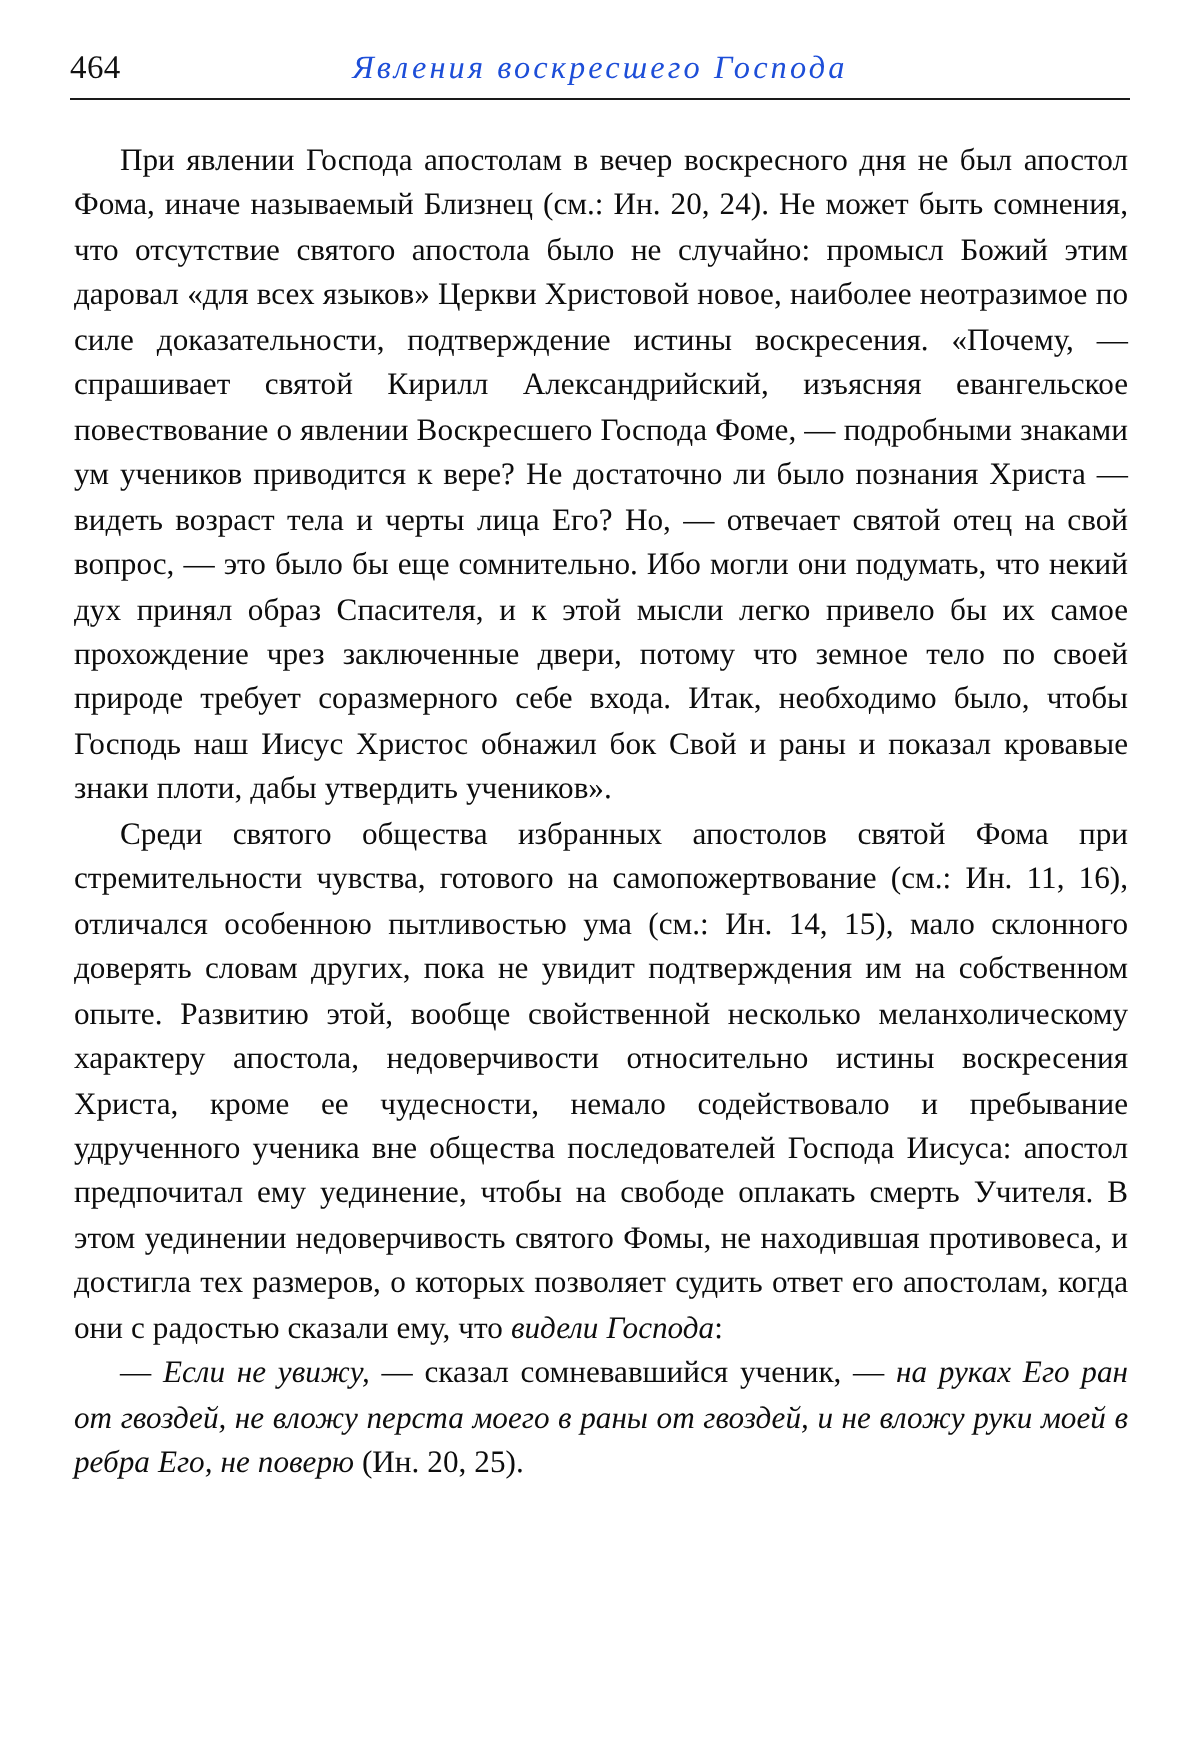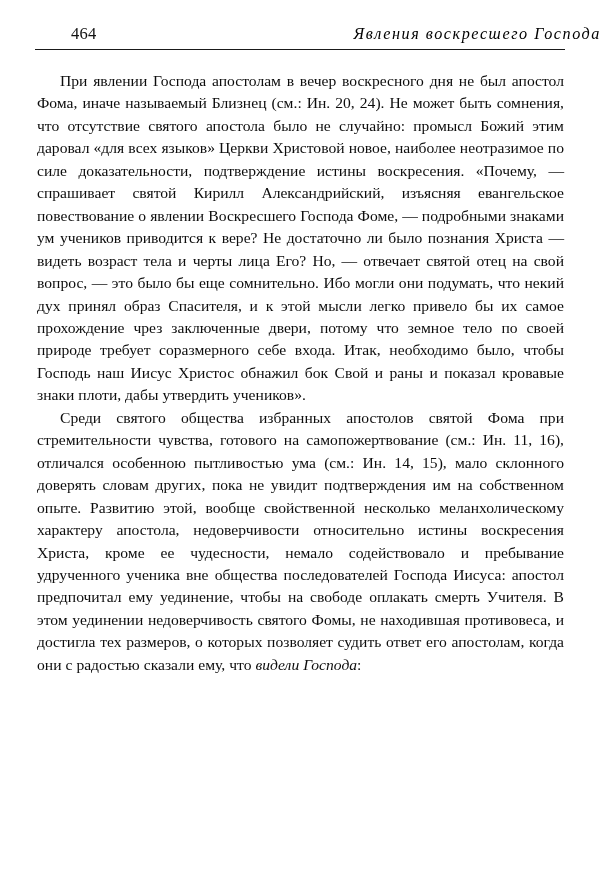--- a/index.html
+++ b/index.html
@@ -22,42 +22,41 @@
     box-sizing: border-box;
   }
 
   
   .running-head {
     position: absolute;
     left: 35px;
     top: 24px;
     width: 530px;
     height: 26px;
-    margin-left: 36px;
   }
   .folio {
     position: absolute;
     left: 0;
     top: 0;
     font-size: 16.5px;
     line-height: 20px;
     letter-spacing: 0.2px;
     color: #111;
   }
   .head-title {
     position: absolute;
     left: 0;
     top: 0;
     width: 530px;
-    text-align: right;
+    text-align: center;
     font-style: italic;
     font-size: 16.2px;
     line-height: 20px;
     letter-spacing: 1.55px;
-    color: #000000;
+    color: #1d4ed8;
     white-space: nowrap;
   }
   .head-rule {
     position: absolute;
     left: 35px;
     top: 49px;
     width: 530px;
     height: 0;
     border-top: 1.6px solid #1a1a1a;
   }
@@ -98,15 +97,16 @@
   </div>
   <div class="head-rule"></div>
 
   <div class="column">
 
 
     <p class="para">При явлении Господа апостолам в вечер воскресного дня не был апостол Фома, иначе называемый Близнец (см.: Ин. 20, 24). Не может быть сомнения, что отсутствие святого апостола было не случайно: промысл Божий этим даровал «для всех языков» Церкви Христовой новое, наиболее неотразимое по силе доказательности, подтвержде­ние истины воскресения. «Почему, — спрашивает святой Кирилл Александрийский, изъясняя евангельское повествование о явлении Воскресшего Господа Фоме, — подробными знаками ум учеников приводится к вере? Не достаточно ли было познания Христа — ви­деть возраст тела и черты лица Его? Но, — отвечает святой отец на свой вопрос, — это было бы еще сомнительно. Ибо могли они по­думать, что некий дух принял образ Спасителя, и к этой мысли легко привело бы их самое прохождение чрез заключенные двери, потому что земное тело по своей природе требует соразмерного себе входа. Итак, необходимо было, чтобы Господь наш Иисус Христос обна­жил бок Свой и раны и показал кровавые знаки плоти, дабы утвер­дить учеников».</p>
 
     <p class="para"><span>Среди святого общества избранных апостолов святой Фома при стремительности чувства, готового на самопожертвование (см.: Ин. 11, 16), отличался особенною пытливостью ума (см.: Ин. 14, 15), мало склонного доверять словам других, пока не увидит подтверждения им на собственном опыте. Развитию этой, вообще свойственной несколько меланхолическому характеру апостола, недоверчивости относительно истины воскресения Христа, кроме ее чудесности, немало содействовало и пребывание удрученного ученика вне об­щества последователей Господа Иисуса: апостол предпочитал ему уединение, чтобы на свободе оплакать смерть Учителя. В этом уединении недоверчивость святого Фомы, не находившая противо­веса, и достигла тех размеров, о которых позволяет судить ответ его апостолам, когда они с радостью сказали ему, что </span><i>видели Гос­пода</i><span>:</span></p>
 
+    <p class="para"><span class="dash">— </span><i>Если не увижу,</i><span> — сказал сомневавшийся ученик, — </span><i>на руках Его ран от гвоздей, не вложу перста моего в раны от гвоздей, и не вложу руки моей в ребра Его, не поверю</i><span> (Ин. 20, 25).</span></p>
 
   </div>
 </div>
 
 </body></html>

